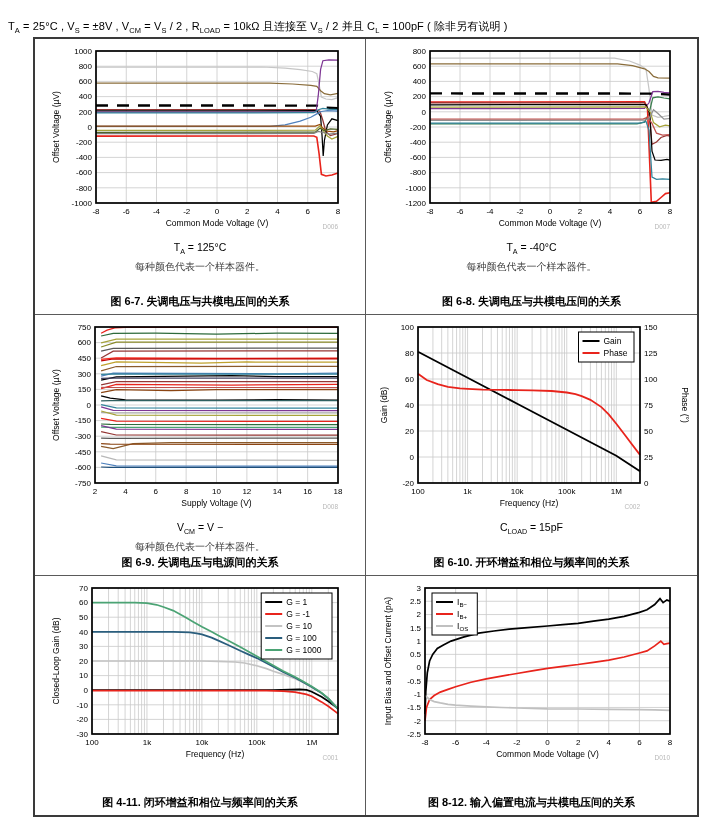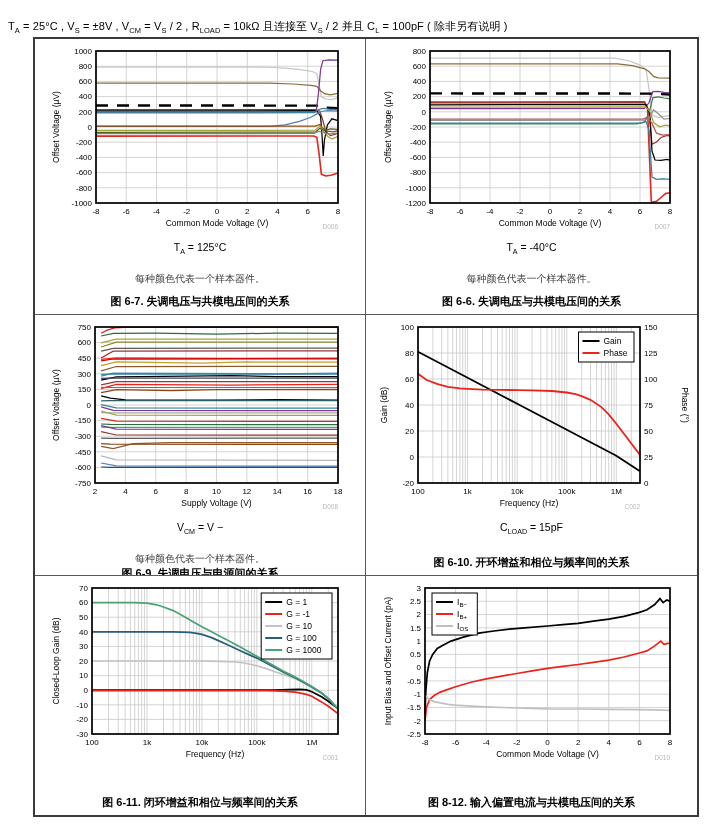--- a/index.html
+++ b/index.html
@@ -6,21 +6,21 @@
   body{width:708px;height:827px;position:relative;font-family:"Liberation Sans",sans-serif;color:#000;overflow:hidden}
   .header{position:absolute;left:8px;top:19px;font-size:11px;letter-spacing:.1px;white-space:nowrap}
   .header sub, .cond sub{font-size:68%;}
   .figure-grid{position:absolute;left:33px;top:37px;width:666px;height:780px;border:2px solid #3a3a3a;box-sizing:border-box;
     display:grid;grid-template-columns:1fr 1fr;grid-template-rows:276px 261px auto;background:#fff}
   .cell{display:flex;flex-direction:column;align-items:center;padding-top:5px;box-sizing:border-box;overflow:hidden}
   .cell.bR{border-right:1.5px solid #5a5a5a}
   .cell.bB{border-bottom:1.5px solid #5a5a5a}
   .chart{display:block;overflow:visible}
   .cond{font-size:10.5px;margin-top:3px;text-align:left}
-  .note{font-size:10px;margin-top:16px;color:#3c3c3c;text-align:center}
+  .note{font-size:10px;margin-top:4px;color:#3c3c3c;text-align:center}
   .caption{font-size:11px;font-weight:bold;margin-top:auto;padding-bottom:5px;text-align:center}
 </style>
 </head>
 <body>
 
 <div class="header">T<sub>A</sub> = 25°C , V<sub>S</sub> = ±8V , V<sub>CM</sub> = V<sub>S</sub> / 2 , R<sub>LOAD</sub> = 10kΩ 且连接至 V<sub>S</sub> / 2 并且 C<sub>L</sub> = 100pF ( 除非另有说明 )</div>
 
 <div class="figure-grid">
 
   <div class="cell bR bB">
@@ -164,21 +164,21 @@
           <text x="229" y="170" text-anchor="middle">4</text>
           <text x="259" y="170" text-anchor="middle">6</text>
           <text x="289" y="170" text-anchor="middle">8</text>
         </g>
         <text x="10" y="83" font-size="8.5" text-anchor="middle" transform="rotate(-90 10 83)" fill="#000">Offset Voltage (µV)</text>
         <text x="169" y="182" font-size="8.5" text-anchor="middle" fill="#000">Common Mode Voltage (V)</text>
         <text x="289" y="185" font-size="6.5" text-anchor="end" fill="#b8b8b8">D007</text>
       </svg>
     <div class="cond">T<sub>A</sub> = -40°C</div>
     <div class="note">每种颜色代表一个样本器件。</div>
-    <div class="caption">图 6-6. 失调电压与共模电压间的关系</div>
+    <div class="caption">图 6-8. 失调电压与共模电压间的关系</div>
   </div>
 
   <div class="cell bR bB">
     <svg class="chart" width="302" height="198" viewBox="0 0 302 198">
         <g stroke="#c9c9c9" stroke-width="0.8">
           <line x1="46" y1="7" x2="46" y2="163"></line>
           <line x1="76.375" y1="7" x2="76.375" y2="163"></line>
           <line x1="106.75" y1="7" x2="106.75" y2="163"></line>
           <line x1="137.125" y1="7" x2="137.125" y2="163"></line>
           <line x1="167.5" y1="7" x2="167.5" y2="163"></line>
@@ -464,21 +464,21 @@
           <line x1="216.2" y1="33" x2="233.2" y2="33" stroke="#e8241c" stroke-width="2"></line>
           <text x="237.2" y="35.8" font-size="8.5" text-anchor="start" fill="#000"><tspan>G = -1</tspan></text>
           <line x1="216.2" y1="45" x2="233.2" y2="45" stroke="#c3c3c3" stroke-width="2"></line>
           <text x="237.2" y="47.8" font-size="8.5" text-anchor="start" fill="#000"><tspan>G = 10</tspan></text>
           <line x1="216.2" y1="57" x2="233.2" y2="57" stroke="#2a5e7d" stroke-width="2"></line>
           <text x="237.2" y="59.8" font-size="8.5" text-anchor="start" fill="#000"><tspan>G = 100</tspan></text>
           <line x1="216.2" y1="69" x2="233.2" y2="69" stroke="#4ba374" stroke-width="2"></line>
           <text x="237.2" y="71.8" font-size="8.5" text-anchor="start" fill="#000"><tspan>G = 1000</tspan></text>
         </g>
       </svg>
-    <div class="caption">图 6-11. 闭环增益和相位与频率间的关系</div>
+    <div class="caption">图 4-11. 闭环增益和相位与频率间的关系</div>
   </div>
 
   <div class="cell">
     <svg class="chart" width="302" height="188" viewBox="0 0 302 188">
         <g stroke="#c9c9c9" stroke-width="0.8">
           <line x1="44" y1="7" x2="44" y2="153"></line>
           <line x1="74.625" y1="7" x2="74.625" y2="153"></line>
           <line x1="105.25" y1="7" x2="105.25" y2="153"></line>
           <line x1="135.875" y1="7" x2="135.875" y2="153"></line>
           <line x1="166.5" y1="7" x2="166.5" y2="153"></line>

